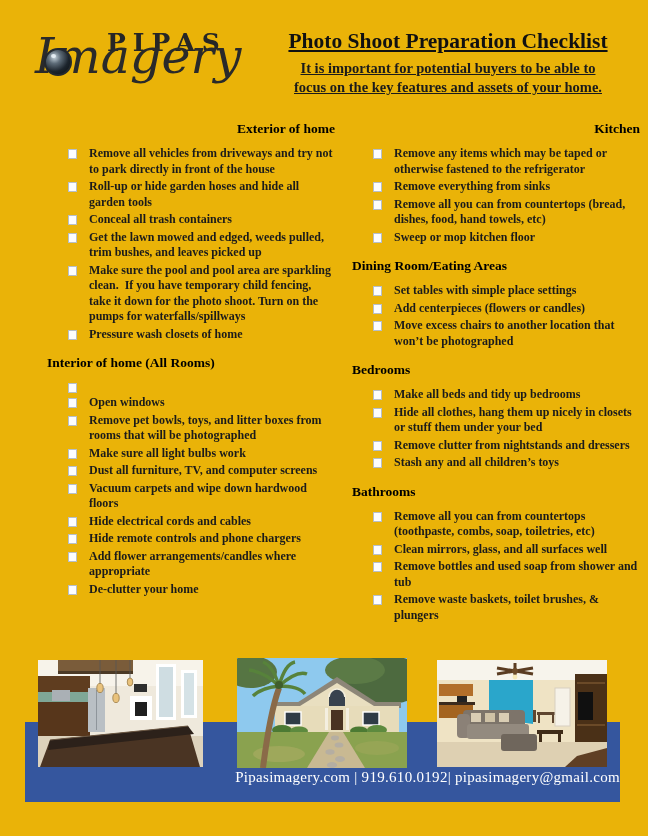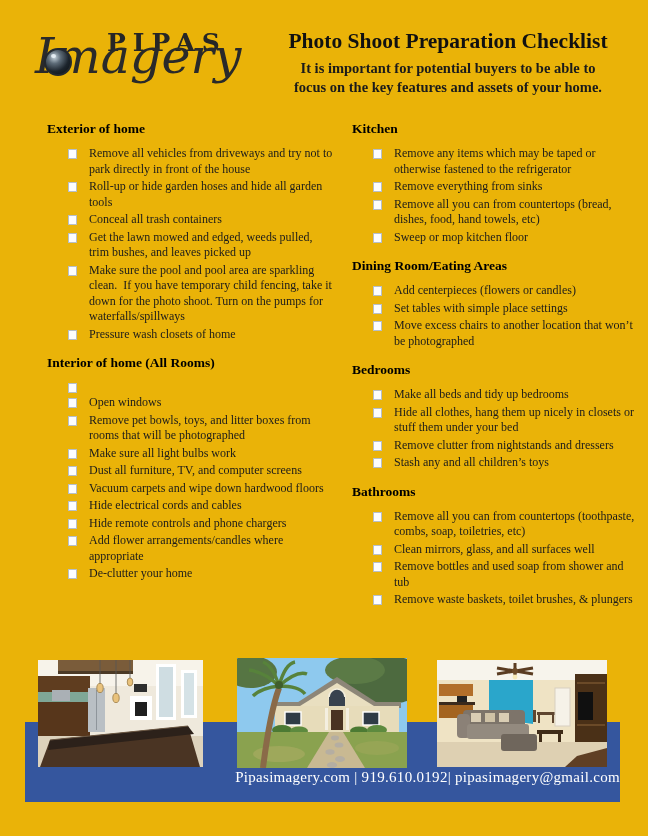--- a/index.html
+++ b/index.html
@@ -12,32 +12,32 @@
               font-weight:bold;font-size:25px;letter-spacing:7px;color:#262626;z-index:2;}
   .logo-imagery{position:absolute;left:2px;top:18px;font-family:"DejaVu Serif",serif;
                 font-style:italic;font-size:49px;color:#2a2a2a;z-index:2;line-height:1;}
   .lens{position:absolute;left:11px;top:34px;width:24px;height:24px;border-radius:50%;z-index:3;
         background:radial-gradient(circle at 35% 30%, #c9d6de 0%, #5d6b77 28%, #1c242c 62%, #0a0e12 100%);
         border:2px solid #23282e;}
   .lens-glint{position:absolute;left:5px;top:4px;width:5px;height:4px;border-radius:50%;
               background:#eaf3f8;opacity:.9;}
 
   .title-block{position:absolute;left:262px;top:28px;width:372px;text-align:center;}
-  .doc-title{font-size:21.5px;font-weight:bold;color:#111;line-height:26px;}
-  .doc-subtitle{margin-top:5px;font-size:14.5px;font-weight:bold;line-height:19px;color:#1b1b1b;}
+  .doc-title{font-size:21.5px;font-weight:bold;color:#111;line-height:26px;text-decoration:underline;}
+  .doc-subtitle{margin-top:5px;font-size:14.5px;font-weight:bold;line-height:19px;color:#1b1b1b;text-decoration:underline;}
 
   
   .col{position:absolute;top:121px;width:288px;}
   .col-left{left:47px;}
   .col-right{left:352px;}
   .sec-heading{margin:13px 0 9px 0;font-size:13.5px;font-weight:bold;color:#000;line-height:16px;}
-  .section:first-child .sec-heading{margin-top:0;}
+  .section:first-child .sec-heading{margin-top:0;text-align:right;}
   .item{display:flex;align-items:flex-start;padding-left:21px;margin-bottom:2px;}
   .checkbox{flex:none;width:7px;height:8px;margin:3px 12px 0 0;border:1px solid #b7bfc9;background:#fdfdfd;}
-  .item-text{font-size:12px;font-weight:normal;line-height:15.5px;max-width:244px;}
+  .item-text{font-size:12px;font-weight:bold;line-height:15.5px;max-width:244px;}
 
   
   .footer-band{position:absolute;left:25px;top:722px;width:595px;height:80px;background:#35569E;}
   .footer-contact{position:absolute;left:0;right:0;top:47px;text-align:right;color:#ffffff;
                   font-size:15px;letter-spacing:0.3px;}
   .photo{position:absolute;overflow:hidden;}
   .photo svg{display:block;width:100%;height:100%;}
   .photo-1{left:38px;top:660px;width:165px;height:107px;}
   .photo-2{left:237px;top:658px;width:170px;height:110px;}
   .photo-3{left:437px;top:660px;width:170px;height:107px;}
@@ -178,26 +178,26 @@
     <span class="item-text">Sweep or mop kitchen floor</span>
   </div>
 </div>
   </div>
 
   <div class="section">
     <h2 class="sec-heading">Dining Room/Eating Areas</h2>
     <div class="items">
   <div class="item">
     <span class="checkbox"></span>
+    <span class="item-text">Set tables with simple place settings</span>
+  </div>
+
+  <div class="item">
+    <span class="checkbox"></span>
     <span class="item-text">Add centerpieces (flowers or candles)</span>
-  </div>
-
-  <div class="item">
-    <span class="checkbox"></span>
-    <span class="item-text">Set tables with simple place settings</span>
   </div>
 
   <div class="item">
     <span class="checkbox"></span>
     <span class="item-text">Move excess chairs to another location that won’t be photographed</span>
   </div>
 </div>
   </div>
 
   <div class="section">

